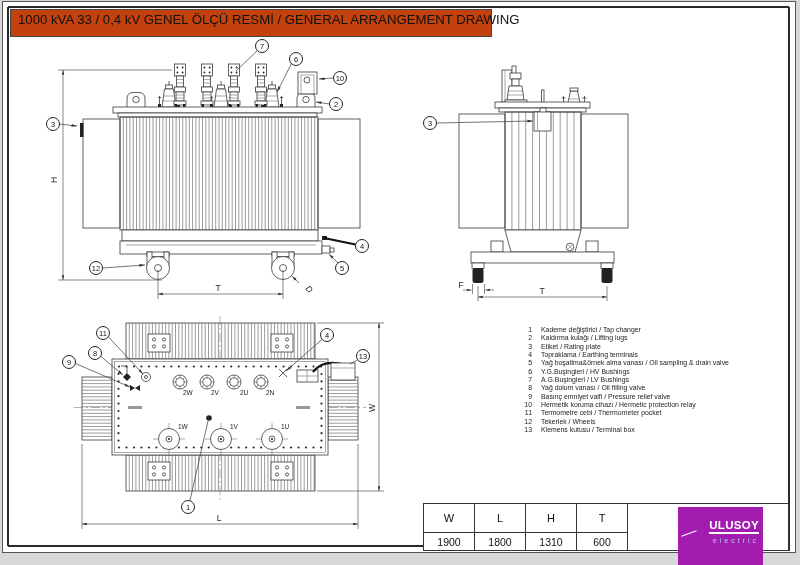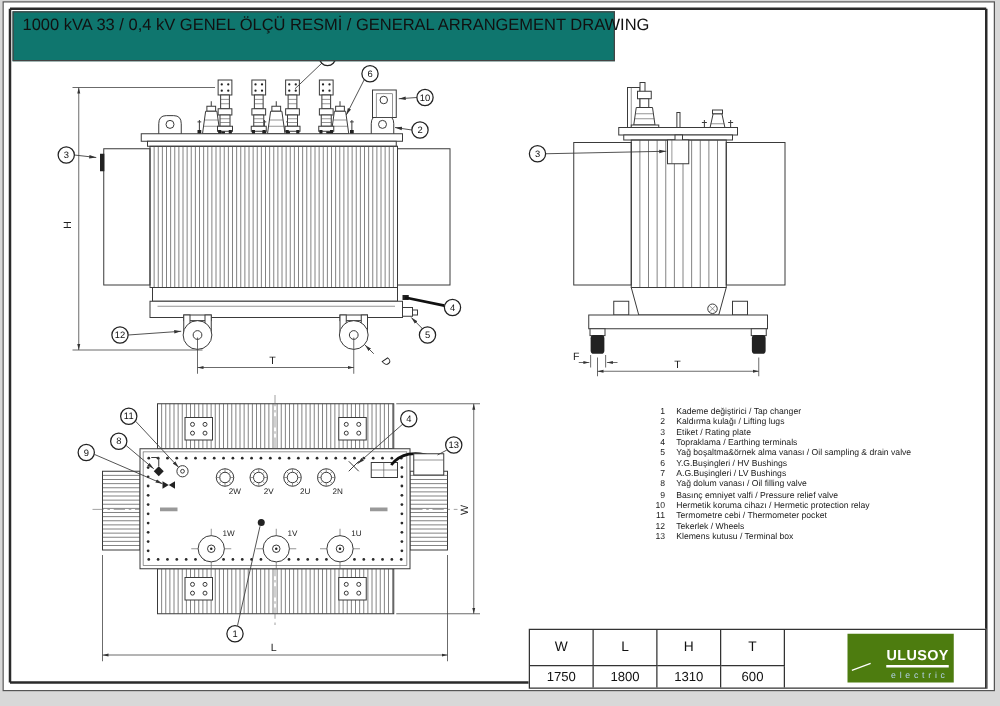--- a/index.html
+++ b/index.html
@@ -18,36 +18,36 @@
   .lead2 { fill:none; stroke:#111; stroke-width:2.2; }
   .cl    { fill:none; stroke:#666; stroke-width:0.5; stroke-dasharray:9 3 2 3; }
   .frame { fill:none; stroke:#2a2a2a; stroke-width:2; }
   .gray  { fill:#999; stroke:none; }
   text   { font-family:"Liberation Sans",sans-serif; }
   .dimlbl  { font-size:8.5px; fill:#222; }
   .blbl    { font-size:6.5px; fill:#222; }
   .balloon circle { fill:#fff; stroke:#222; stroke-width:1; }
   .balloon text   { font-size:7.5px; fill:#111; text-anchor:middle; }
 
-  .titlebox { position:absolute; left:10px; top:9px; width:482px; height:40px; border:1px solid #444;
-              background:#0f766e; font-size:13.2px; color:#111; line-height:20px; padding-left:7px;
+  .titlebox { position:absolute; left:10px; top:9px; width:482px; height:28px; border:1px solid #444;
+              background:#c2410c; font-size:13.2px; color:#111; line-height:20px; padding-left:7px;
               white-space:nowrap; z-index:3; }
   .parts { position:absolute; left:517px; top:326px; width:268px; z-index:3; }
   .part-row { display:flex; font-size:6.9px; line-height:8.35px; color:#222; }
   .part-no  { width:15px; text-align:right; margin-right:9px; flex:none; }
 
   .dimtable { position:absolute; left:423px; top:503px; display:grid;
               grid-template-columns:51px 51px 51px 51px 160px; grid-template-rows:29px 17px;
               background:#fff; border:1px solid #333; z-index:3; }
   .dt-cell { border-right:1px solid #333; display:flex; align-items:center; justify-content:center;
              font-size:11px; color:#111; }
   .dt-head { border-bottom:1px solid #333; }
   .dt-val  { font-size:10.5px; }
   .dt-logo-cell { grid-column:5; grid-row:1/3; border-right:none; position:relative; }
-  .logo-box { position:absolute; left:50px; top:3px; width:85px; height:39px; background:#4d7c0f; }
+  .logo-box { position:absolute; left:50px; top:3px; width:85px; height:58px; background:#a21caf; }
   .logo-brand { position:absolute; right:4px; top:12px; color:#fff; font-weight:bold; font-size:11.5px;
                 letter-spacing:0.3px; border-bottom:2px solid #fff; padding-bottom:1px; }
   .logo-swoosh { position:absolute; left:3px; top:26px; width:16px; border-top:1.5px solid #fff;
                  transform:rotate(-20deg); }
   .logo-sub { position:absolute; right:4px; top:30px; color:#b5d2ec; font-size:7px; letter-spacing:3px; }
 </style>
 </head>
 <body>
 
 <div class="sheet"></div>
@@ -787,17 +787,17 @@
   <div class="dt-cell dt-head">L</div>
   <div class="dt-cell dt-head">H</div>
   <div class="dt-cell dt-head">T</div>
   <div class="dt-cell dt-logo-cell">
     <div class="logo-box">
       <div class="logo-swoosh"></div>
       <div class="logo-brand">ULUSOY</div>
       <div class="logo-sub">electric</div>
     </div>
   </div>
-  <div class="dt-cell dt-val">1750</div>
+  <div class="dt-cell dt-val">1900</div>
   <div class="dt-cell dt-val">1800</div>
   <div class="dt-cell dt-val">1310</div>
   <div class="dt-cell dt-val">600</div>
 </div>
 
 </body></html>

